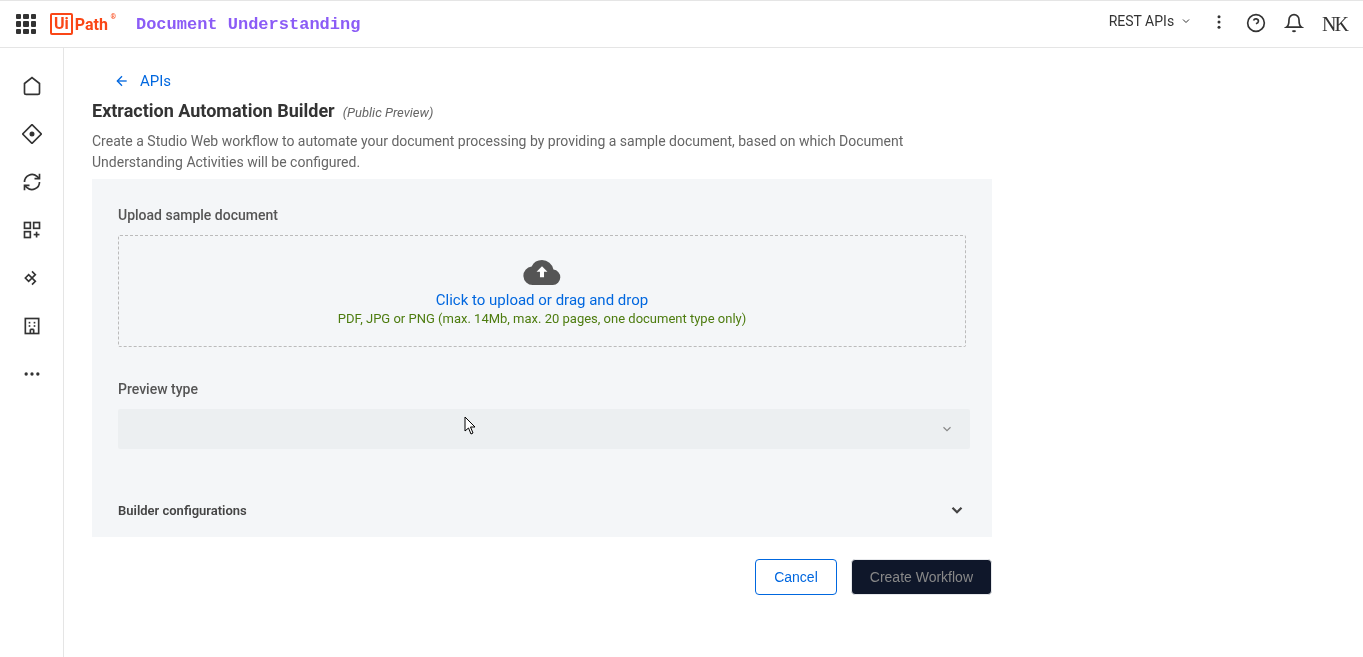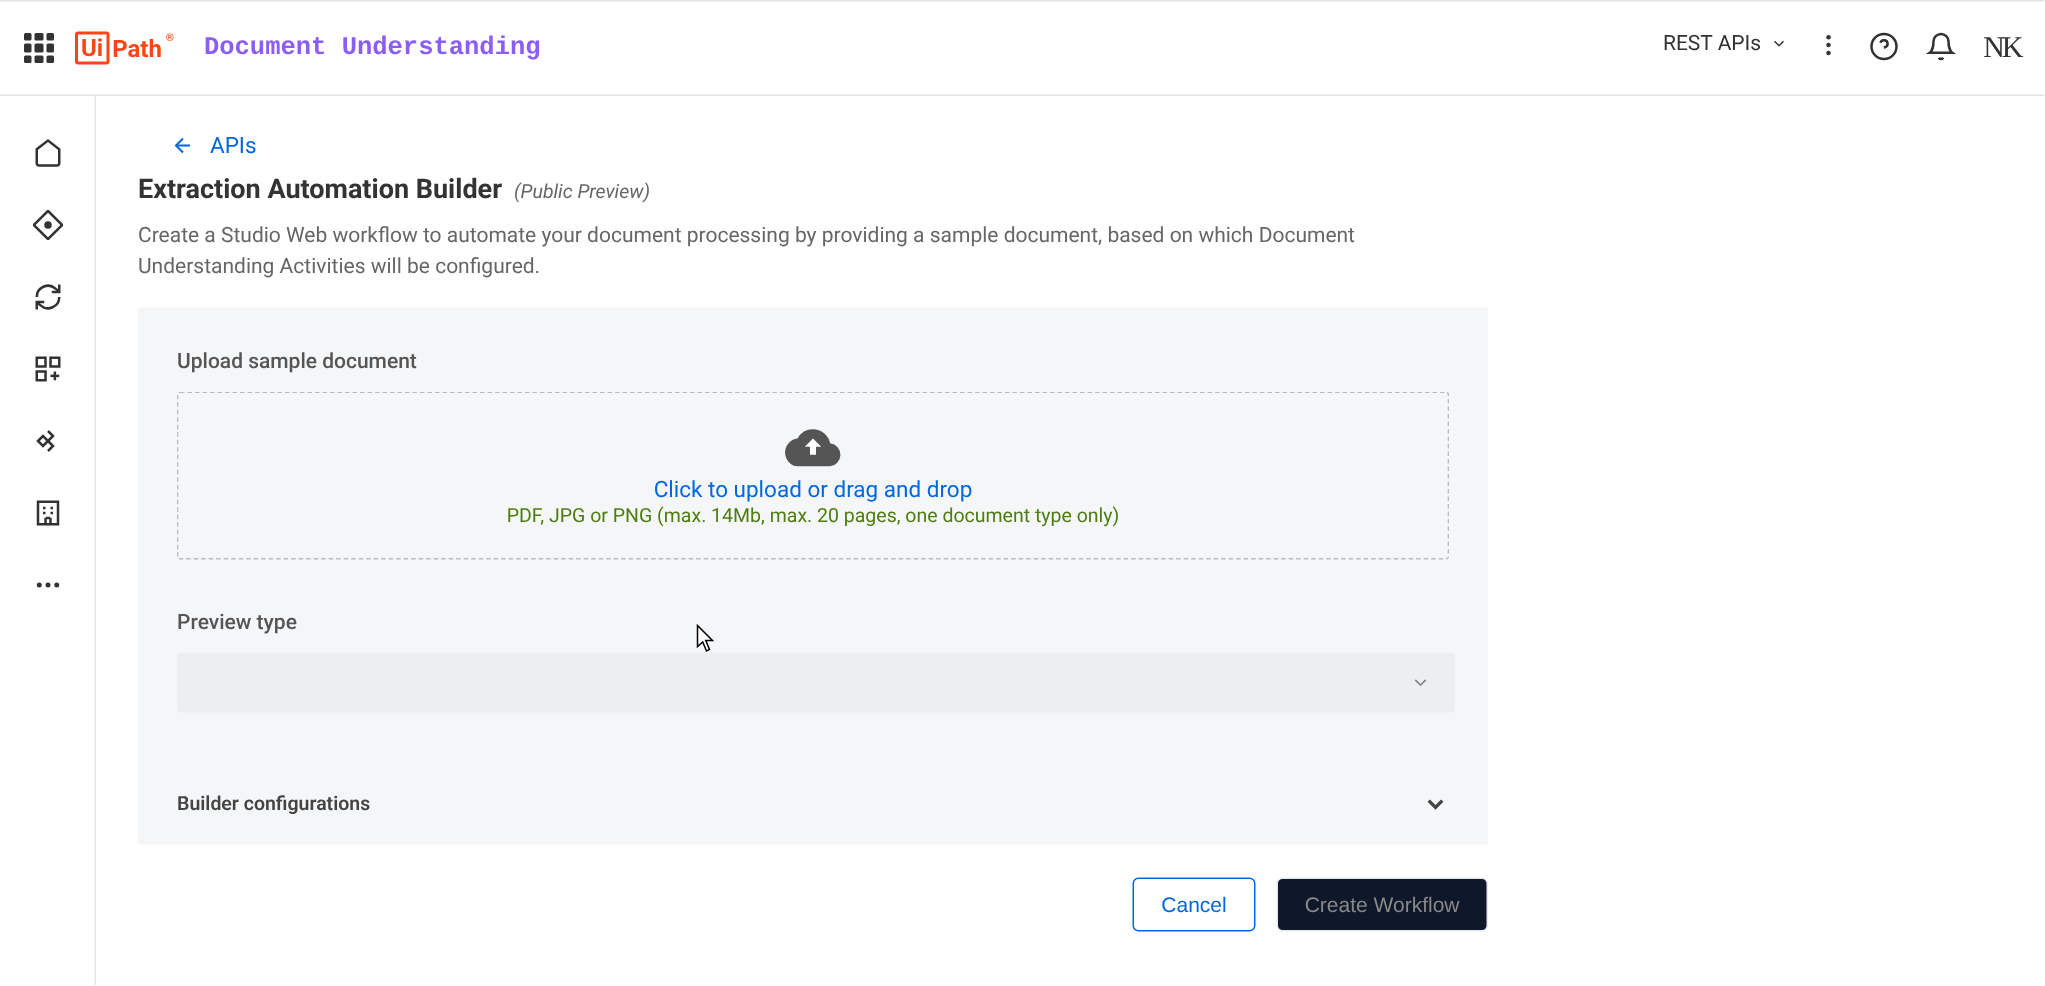--- a/index.html
+++ b/index.html
@@ -1,18 +1,18 @@
 <!DOCTYPE html>
 <html><head>
   <meta charset="utf-8">
   <style>
     * { box-sizing: border-box; margin: 0; padding: 0; }
     body { font-family: -apple-system, BlinkMacSystemFont, "Segoe UI", Roboto, "Helvetica Neue", Arial, sans-serif; background: #fff; color: #333; width: 1363px; height: 657px; overflow: hidden; }
     
-    .top-bar { height: 64px; border-top: 1px solid #e5e5e5; border-bottom: 1px solid #e5e5e5; display: flex; align-items: center; padding: 0 16px; justify-content: space-between; }
+    .top-bar { height: 48px; border-top: 1px solid #e5e5e5; border-bottom: 1px solid #e5e5e5; display: flex; align-items: center; padding: 0 16px; justify-content: space-between; }
     .top-left { display: flex; align-items: center; gap: 14px; }
     .top-right { display: flex; align-items: flex-start; gap: 18px; margin-left: 30px; }
     
     .apps-icon { width: 20px; height: 20px; display: grid; grid-template-columns: repeat(3,1fr); grid-template-rows: repeat(3,1fr); gap: 2px; cursor: pointer; }
     .apps-icon span { background: #333; border-radius: 1px; }
     
     .logo { display: flex; align-items: center; gap: 0px; }
     .logo-ui { color: #fa4616; font-weight: 700; font-size: 16px; border: 2px solid #fa4616; padding: 0 2px; border-radius: 2px; line-height: 18px; }
     .logo-path { color: #fa4616; font-weight: 700; font-size: 16px; margin-left: 2px; position: relative; }
     .logo-path::after { content: '®'; font-size: 7px; position: absolute; top: -2px; right: -8px; }
@@ -24,21 +24,21 @@
     
     .layout { display: flex; height: calc(657px - 48px); }
     .sidebar { width: 64px; border-right: 1px solid #e5e5e5; display: flex; flex-direction: column; align-items: center; padding-top: 28px; gap: 28px; }
     .sidebar-icon { width: 20px; height: 20px; display: flex; align-items: center; justify-content: center; color: #333; cursor: pointer; }
     
     .main { flex: 1; padding: 24px 28px 0 28px; overflow-y: auto; }
     .back-link { display: flex; align-items: center; gap: 10px; color: #0067df; font-size: 15px; cursor: pointer; margin-bottom: 10px; margin-left: 22px; }
     .page-title-row { display: flex; align-items: baseline; gap: 8px; margin-bottom: 10px; }
     .page-title { font-weight: 700; font-size: 18px; color: #333; }
     .preview-badge { font-style: italic; color: #666; font-size: 13px; }
-    .description { color: #666; font-size: 14px; line-height: 1.5; max-width: 900px; margin-bottom: 16px; }
+    .description { color: #666; font-size: 14px; line-height: 1.5; max-width: 900px; margin-bottom: 6px; }
     
     .config-panel { background: #f4f6f8; padding: 28px 26px 14px 26px; width: 900px; }
     .section-label { color: #555; font-size: 14px; font-weight: 500; margin-bottom: 12px; }
     
     .drop-zone { border: 1px dashed #bbb; border-radius: 2px; background: #f4f6f8; height: 112px; display: flex; flex-direction: column; align-items: center; justify-content: center; cursor: pointer; margin-bottom: 34px; }
     .cloud-icon { color: #555; margin-bottom: 6px; }
     .upload-text { color: #0067df; font-size: 15px; margin-bottom: 2px; }
     .upload-hint { color: #4d7c0f; font-size: 13px; }
     
     .doctype-select { width: 852px; height: 40px; background: #eceff1; border: none; border-radius: 2px; appearance: none; -webkit-appearance: none; padding: 0 12px; font-size: 14px; color: #555; cursor: pointer; position: relative; }

